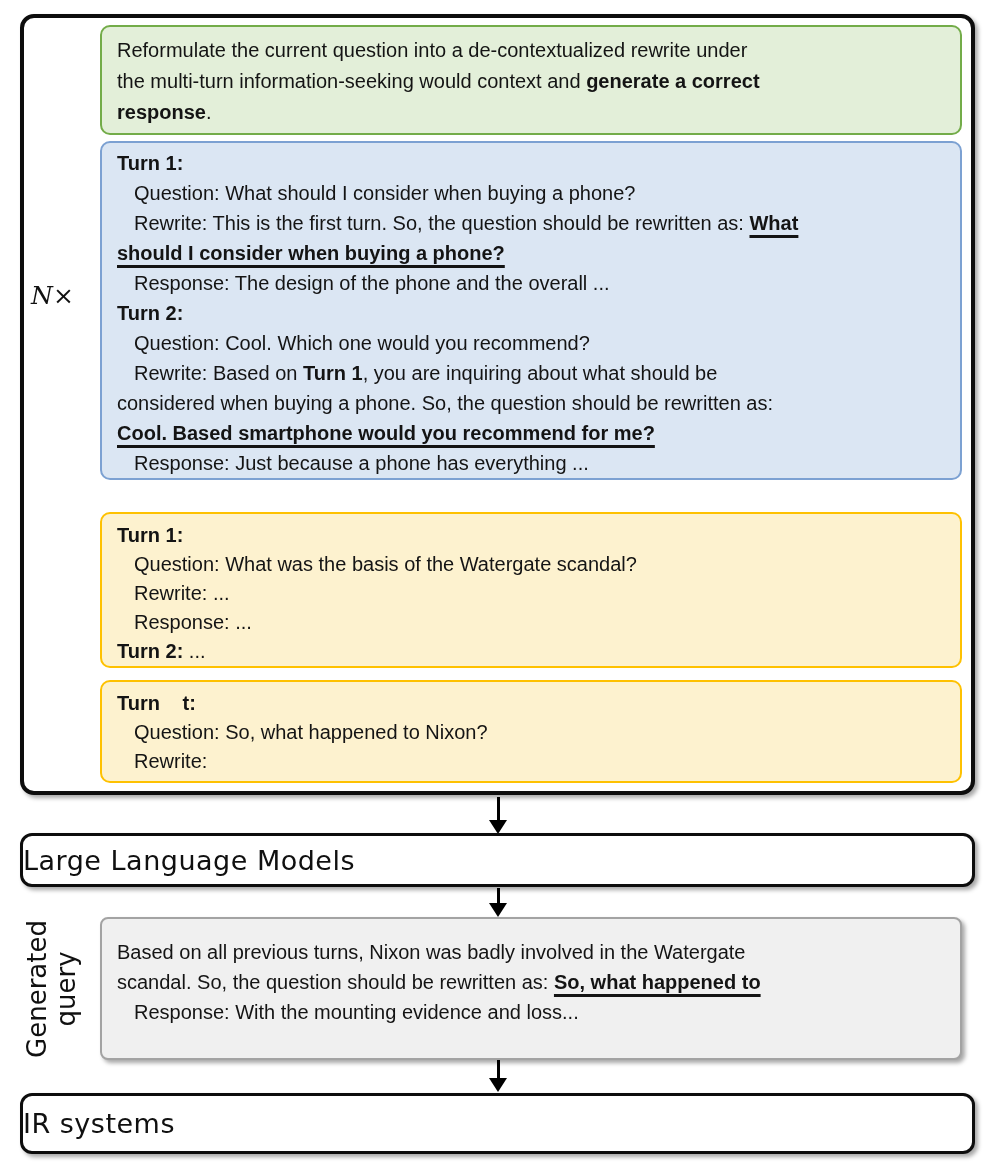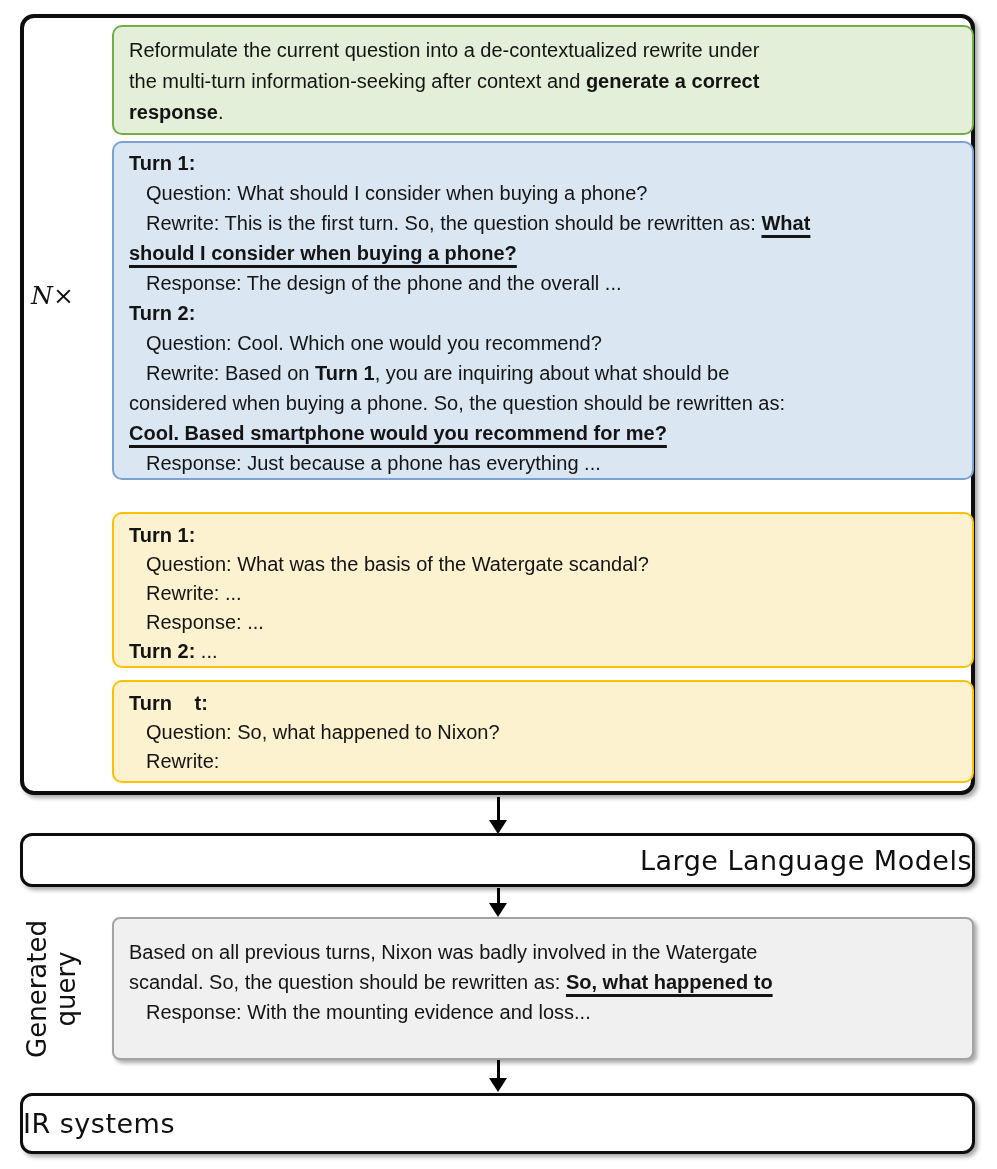--- a/index.html
+++ b/index.html
@@ -9,29 +9,29 @@
     font-family:"Liberation Sans",sans-serif;color:#141414;overflow:hidden;
   }
   
   .frame{
     position:absolute;background:#fff;
     border:4px solid var(--box-border,#0d0d0d);border-radius:14px;
     box-shadow:3px 3px 4px rgba(0,0,0,.35);
   }
   #outer-box{left:20px;top:14px;width:955px;height:781px;}
   #llm-box{left:20px;top:833px;width:955px;height:54px;border-width:3.5px;border-radius:12px;
-    display:flex;align-items:center;justify-content:flex-end;}
+    display:flex;align-items:center;justify-content:flex-start;}
   #ir-box{left:20px;top:1093px;width:955px;height:61px;border-width:3.5px;border-radius:12px;
     display:flex;align-items:center;}
   .stage-label{
     font-family:"DejaVu Sans",sans-serif;font-size:27px;letter-spacing:.5px;color:#101010;
   }
   
   .pbox{
-    position:absolute;left:112px;width:862px;border-radius:10px;
+    position:absolute;left:100px;width:862px;border-radius:10px;
     font-size:20px;line-height:30px;padding:5px 15px;
   }
   .pbox .line{white-space:nowrap;}
   #instruction-box{
     top:25px;height:110px;line-height:31px;padding-top:8px;
     background:var(--instruction-fill,#e3efd9);border:2.5px solid var(--instruction-border,#73ac49);
   }
   #demo-box{
     top:141px;height:339px;
     background:var(--demo-fill,#dbe6f3);border:2.5px solid var(--demo-border,#7ca1d2);
@@ -80,21 +80,21 @@
 <body>
 
 <div class="canvas">
 
   <div id="outer-box" class="frame"></div>
 
   <div id="repeat-label">N×</div>
 
   <div id="instruction-box" class="pbox">
       <div class="line"><span>Reformulate the current question into a de-contextualized rewrite under</span></div>
-      <div class="line"><span>the multi-turn information-seeking after context and </span><span class="b">generate a correct</span></div>
+      <div class="line"><span>the multi-turn information-seeking would context and </span><span class="b">generate a correct</span></div>
       <div class="line"><span class="b">response</span><span>.</span></div>
     </div>
 
   <div id="demo-box" class="pbox">
       <div class="line"><span class="b">Turn 1:</span></div>
       <div class="line"><span class="i">Question</span><span>: What should I consider when buying a phone?</span></div>
       <div class="line"><span class="i">Rewrite</span><span>: This is the first turn. So, the question should be rewritten as: </span><span class="b u">What</span></div>
       <div class="line"><span class="b u">should I consider when buying a phone?</span></div>
       <div class="line"><span class="i">Response</span><span>: The design of the phone and the overall ...</span></div>
       <div class="line"><span class="b">Turn 2:</span></div>

